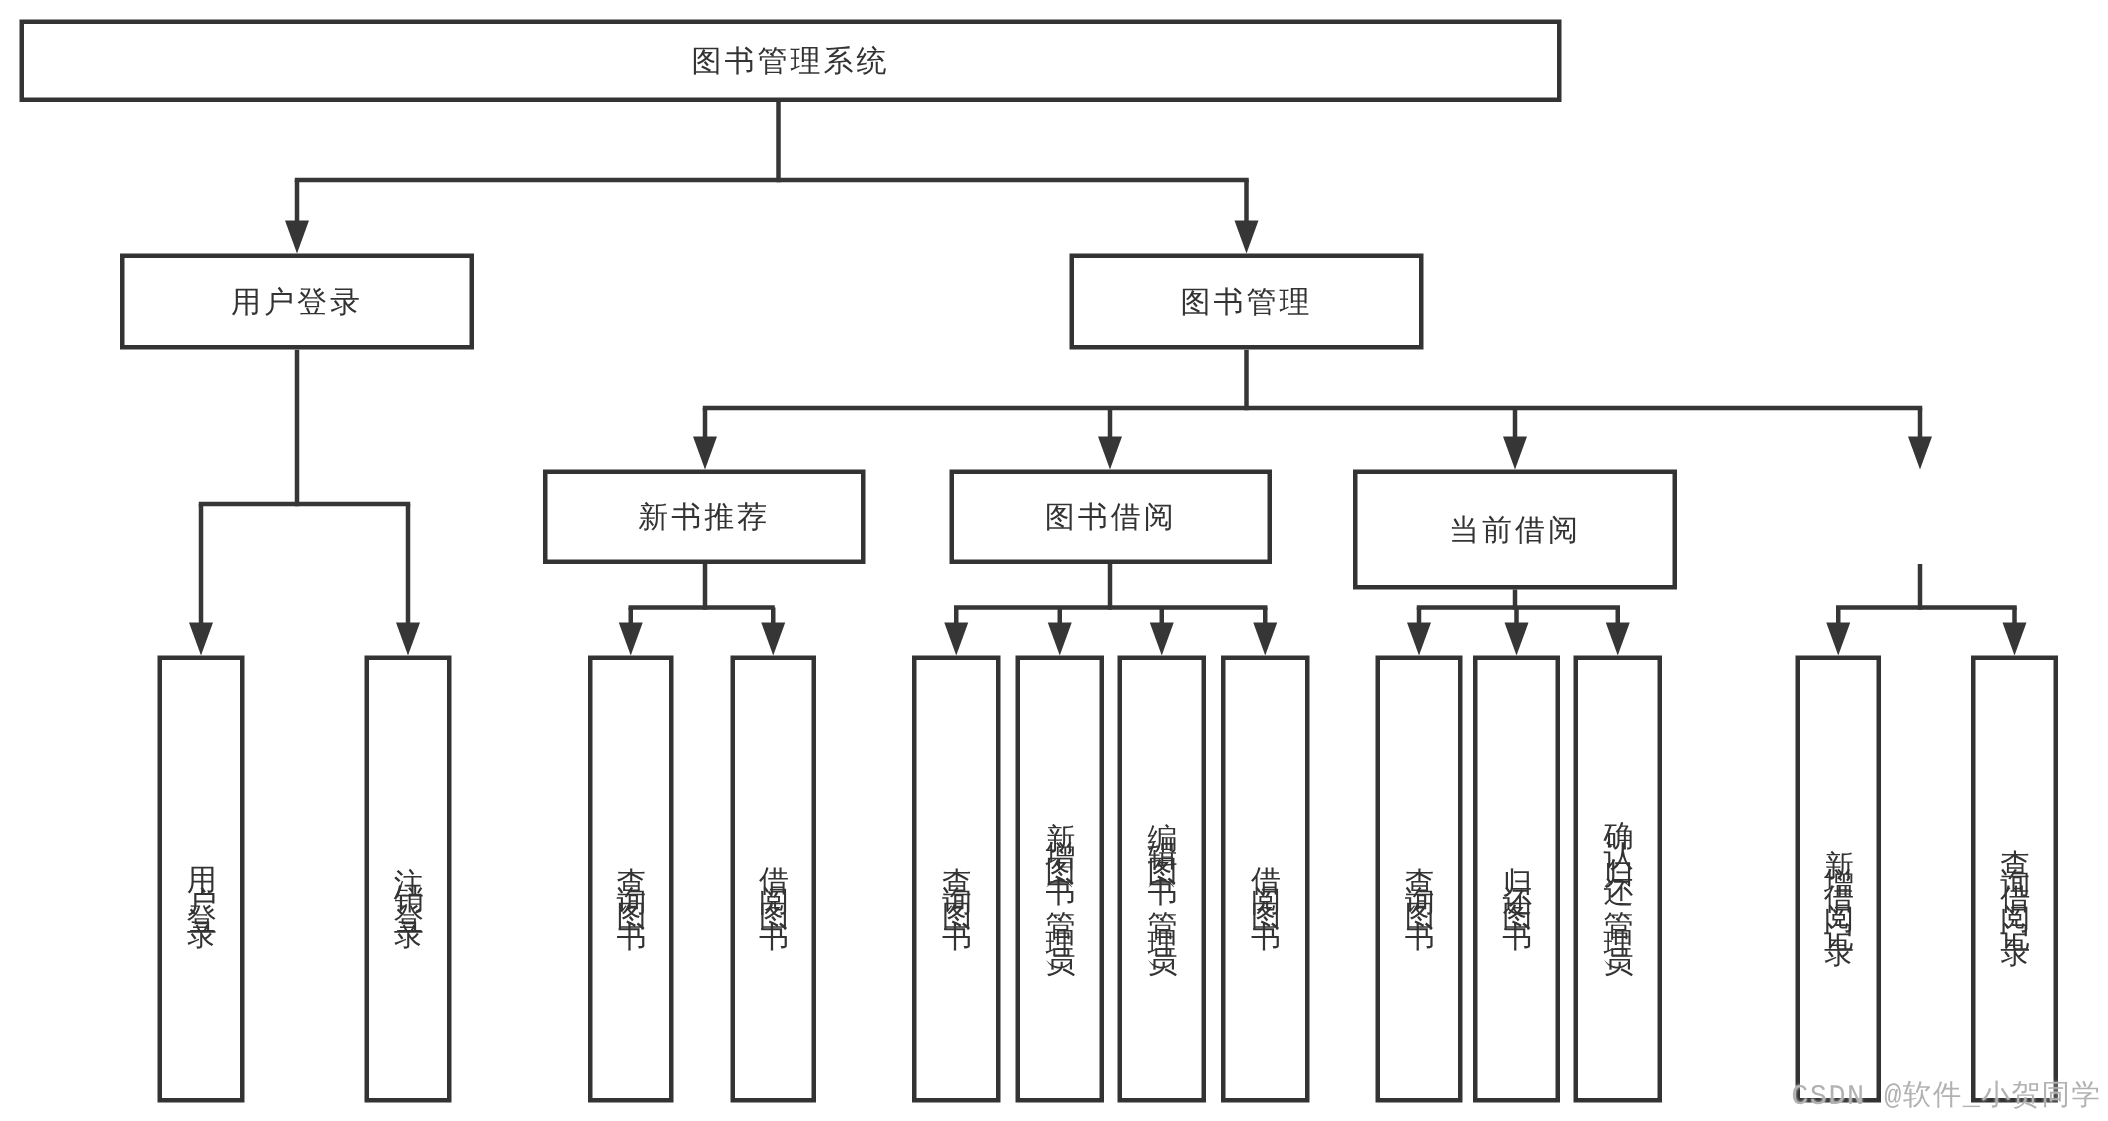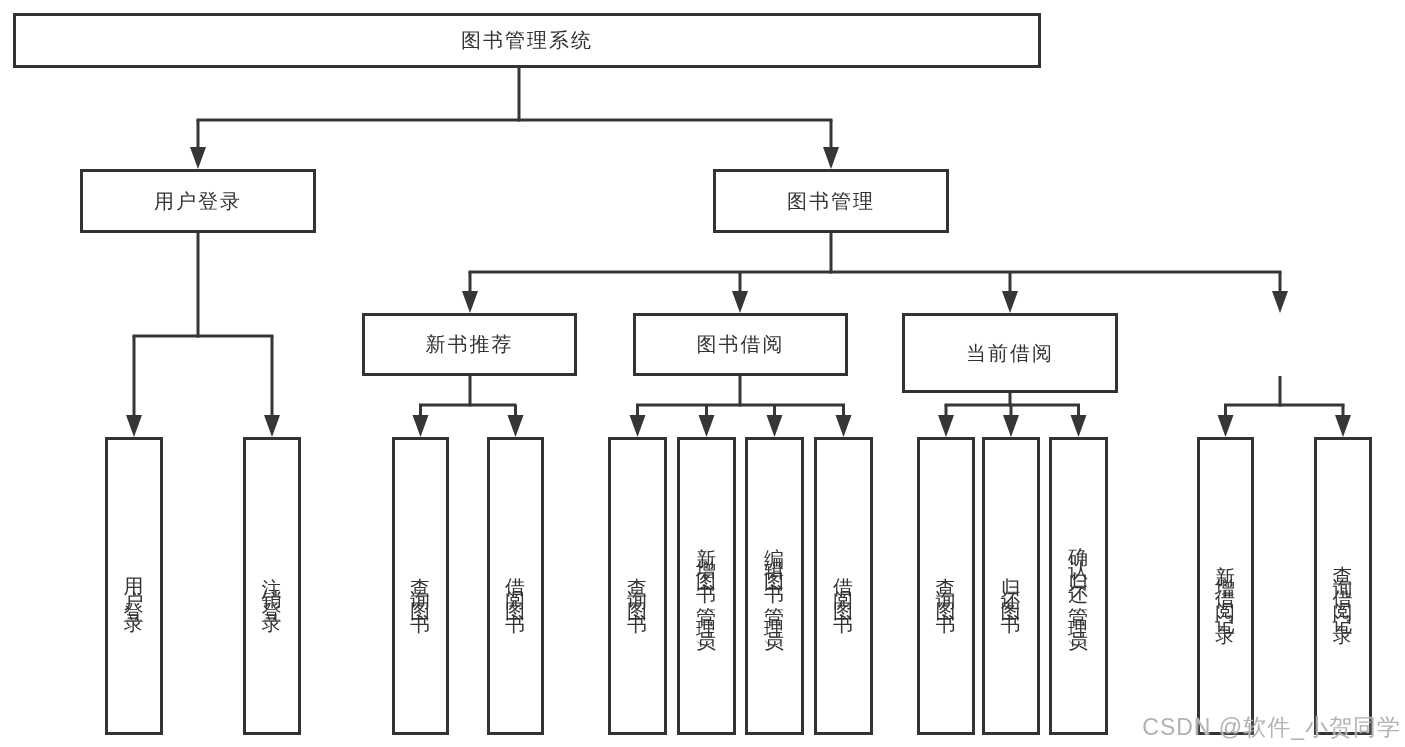--- a/index.html
+++ b/index.html
@@ -42,25 +42,26 @@
     letter-spacing:12px;
     white-space:normal;
     line-height:1;
     max-height:288px;
   }
   .watermark{
     position:absolute;
     right:4px;
     bottom:4px;
     z-index:5;
-    font-size:23px;
+    font-size:19px;
     letter-spacing:1px;
     color:var(--watermark,#b2b2b2);
     text-shadow:0 0 2px rgba(255,255,255,.9);
     white-space:nowrap;
+    font-family:Liberation Mono, monospace;
   }
 </style>
 </head>
 <body>
 
 <div class="canvas">
 
   <svg class="wires" viewBox="0 0 1405 747" xmlns="http://www.w3.org/2000/svg">
 
     <g>

